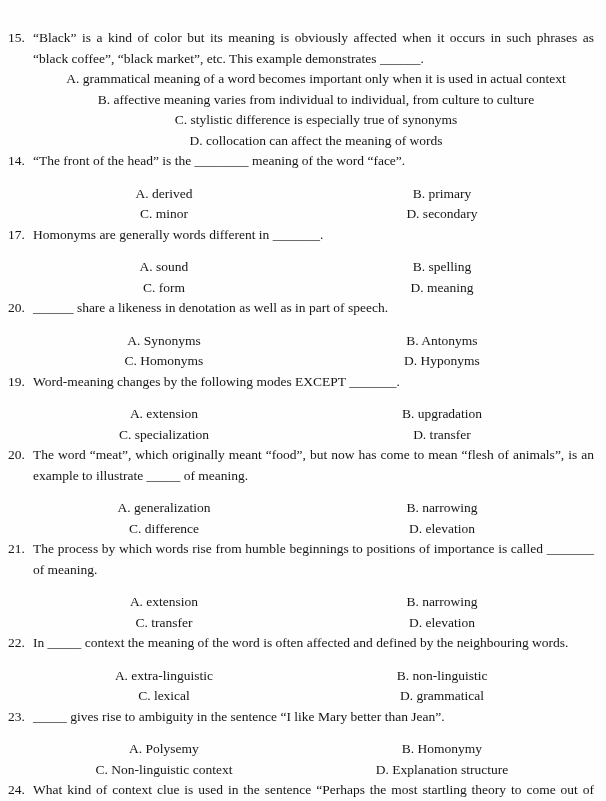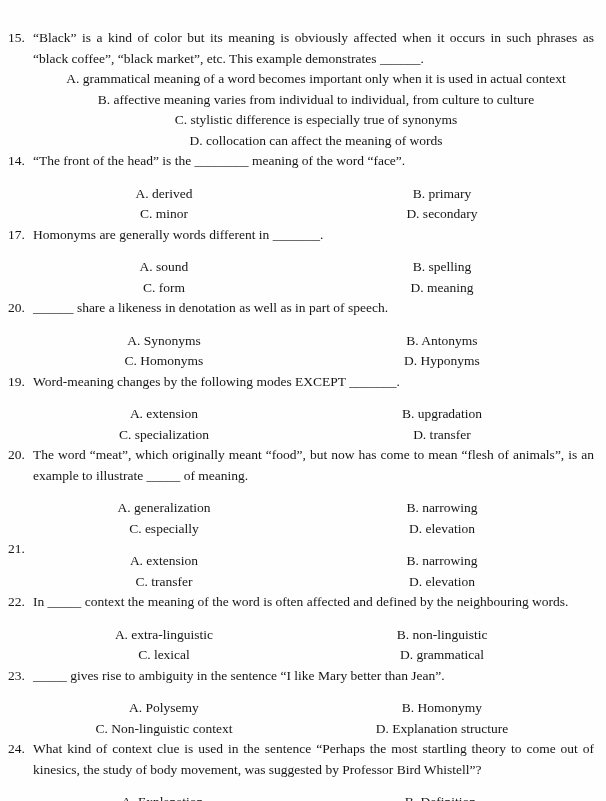--- a/index.html
+++ b/index.html
@@ -100,29 +100,30 @@
     </div>
   </div>
 
   <div class="question">
     <span class="qnum">20.</span>
     <div class="qbody">
       <div class="qtext">The word “meat”, which originally meant “food”, but now has come to mean “flesh of animals”, is an example to illustrate _____ of meaning.</div>
       <div class="options two-col">
         <div class="option">A. generalization</div>
         <div class="option">B. narrowing</div>
-        <div class="option">C. especially</div>
+        <div class="option">C. difference</div>
         <div class="option">D. elevation</div>
       </div>
     </div>
   </div>
 
   <div class="question">
     <span class="qnum">21.</span>
     <div class="qbody">
+      <div class="qtext">The process by which words rise from humble beginnings to positions of importance is called _______ of meaning.</div>
       <div class="options two-col">
         <div class="option">A. extension</div>
         <div class="option">B. narrowing</div>
         <div class="option">C. transfer</div>
         <div class="option">D. elevation</div>
       </div>
     </div>
   </div>
 
   <div class="question">

